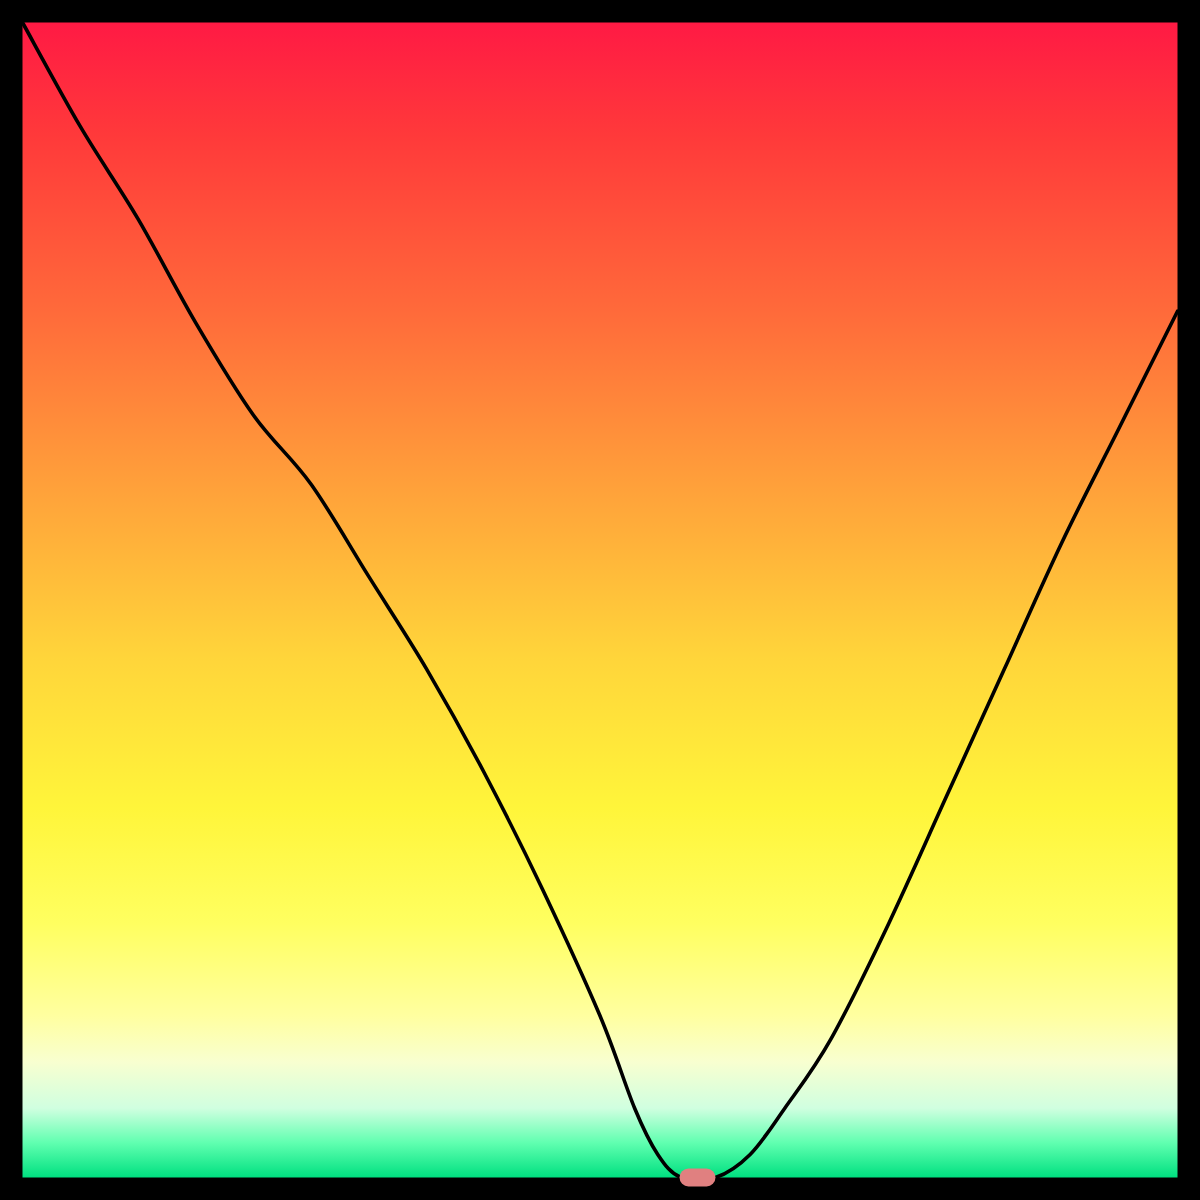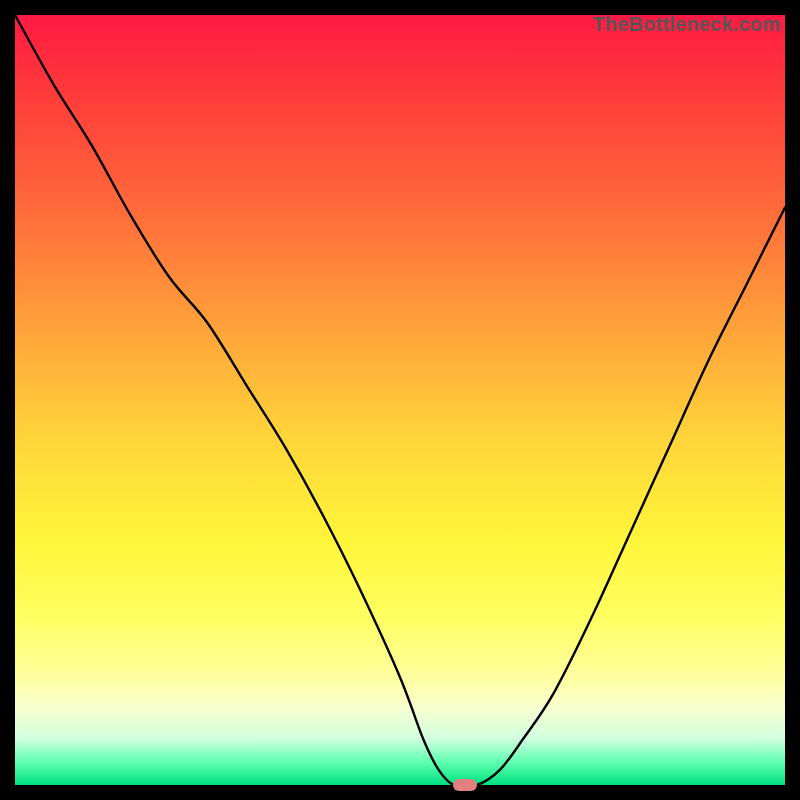--- a/index.html
+++ b/index.html
@@ -65,21 +65,20 @@
     background: #e08080;
     transform: translate(-50%, -50%);
   }
 </style>
 </head>
 <body>
 
 <div class="frame">
   <div class="plot-area">
 
-    <div class="watermark">TheBottleneck.com</div>
 
     <svg class="curve" viewBox="0 0 770 770" preserveAspectRatio="none">
       <path id="curve-path" fill="none" stroke="#000" stroke-width="2.4" stroke-linejoin="round" stroke-linecap="round" d="M 0.0 0.0 C 6.4 11.5, 25.7 47.5, 38.5 69.3 C 51.3 91.1, 64.2 109.1, 77.0 130.9 C 89.8 152.7, 102.7 178.4, 115.5 200.2 C 128.3 222.0, 141.2 243.8, 154.0 261.8 C 166.8 279.8, 179.7 290.0, 192.5 308.0 C 205.3 326.0, 218.2 349.1, 231.0 369.6 C 243.8 390.1, 256.7 409.4, 269.5 431.2 C 282.3 453.0, 295.2 476.1, 308.0 500.5 C 320.8 524.9, 333.7 550.5, 346.5 577.5 C 359.3 604.5, 374.7 637.8, 385.0 662.2 C 395.3 686.6, 401.7 708.4, 408.1 723.8 C 414.5 739.2, 418.4 746.9, 423.5 754.6 C 428.6 762.3, 432.5 767.4, 438.9 770.0 C 445.3 772.6, 454.3 772.6, 462.0 770.0 C 469.7 767.4, 477.4 762.3, 485.1 754.6 C 492.8 746.9, 499.2 736.6, 508.2 723.8 C 517.2 711.0, 527.5 698.1, 539.0 677.6 C 550.5 657.1, 564.7 627.6, 577.5 600.6 C 590.3 573.6, 603.2 544.1, 616.0 515.9 C 628.8 487.7, 641.7 459.4, 654.5 431.2 C 667.3 403.0, 680.2 373.4, 693.0 346.5 C 705.8 319.5, 718.7 295.2, 731.5 269.5 C 744.3 243.8, 763.6 205.3, 770.0 192.5"></path>
     </svg>
 
     <div class="marker" id="min-marker" style="left: 450.45px; top: 770px;"></div>
 
   </div>
 </div>
 

